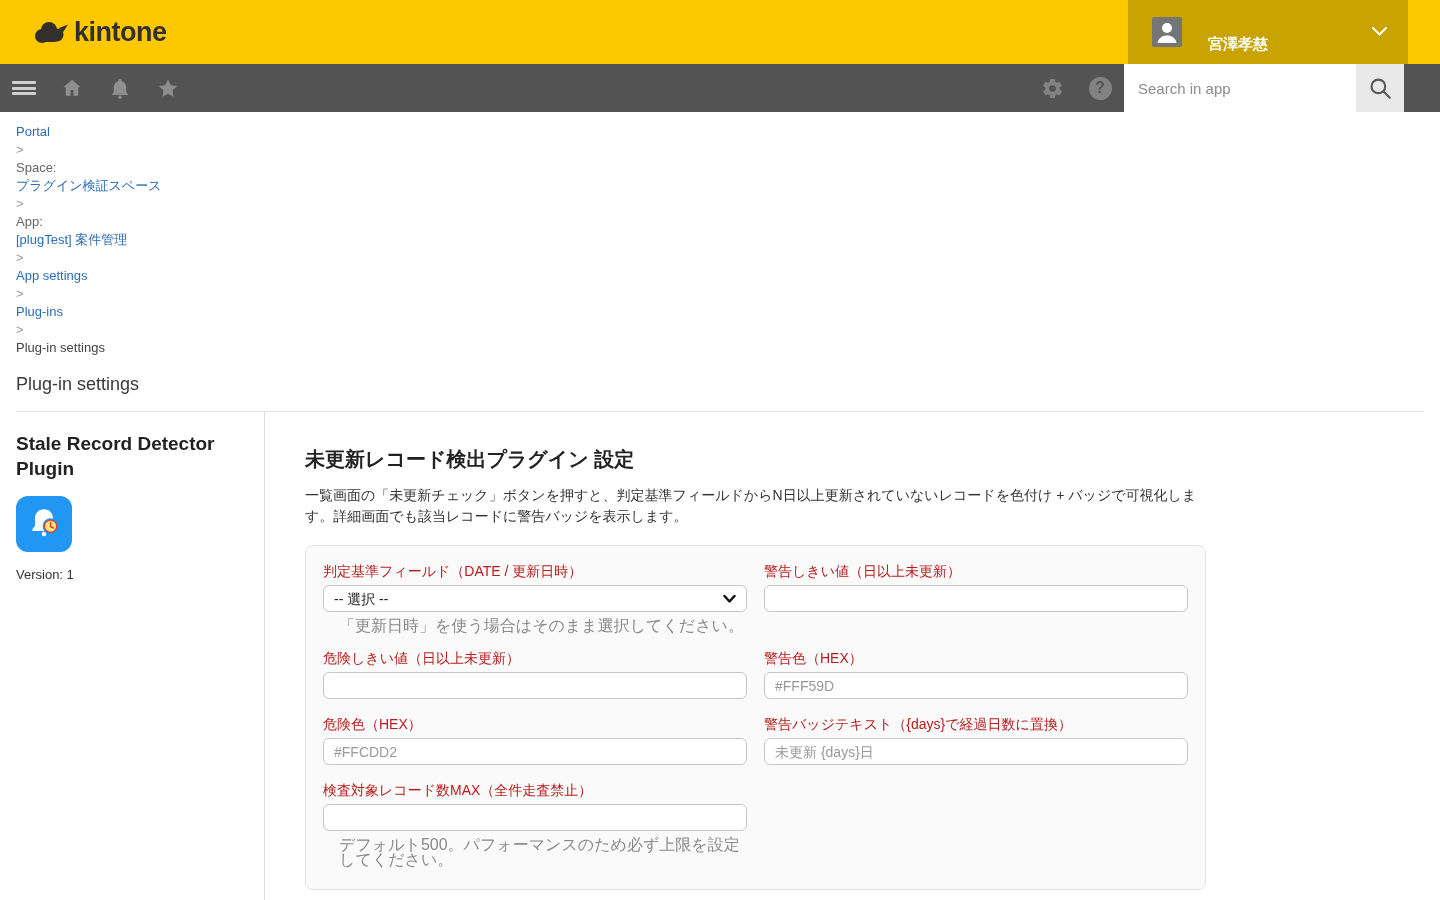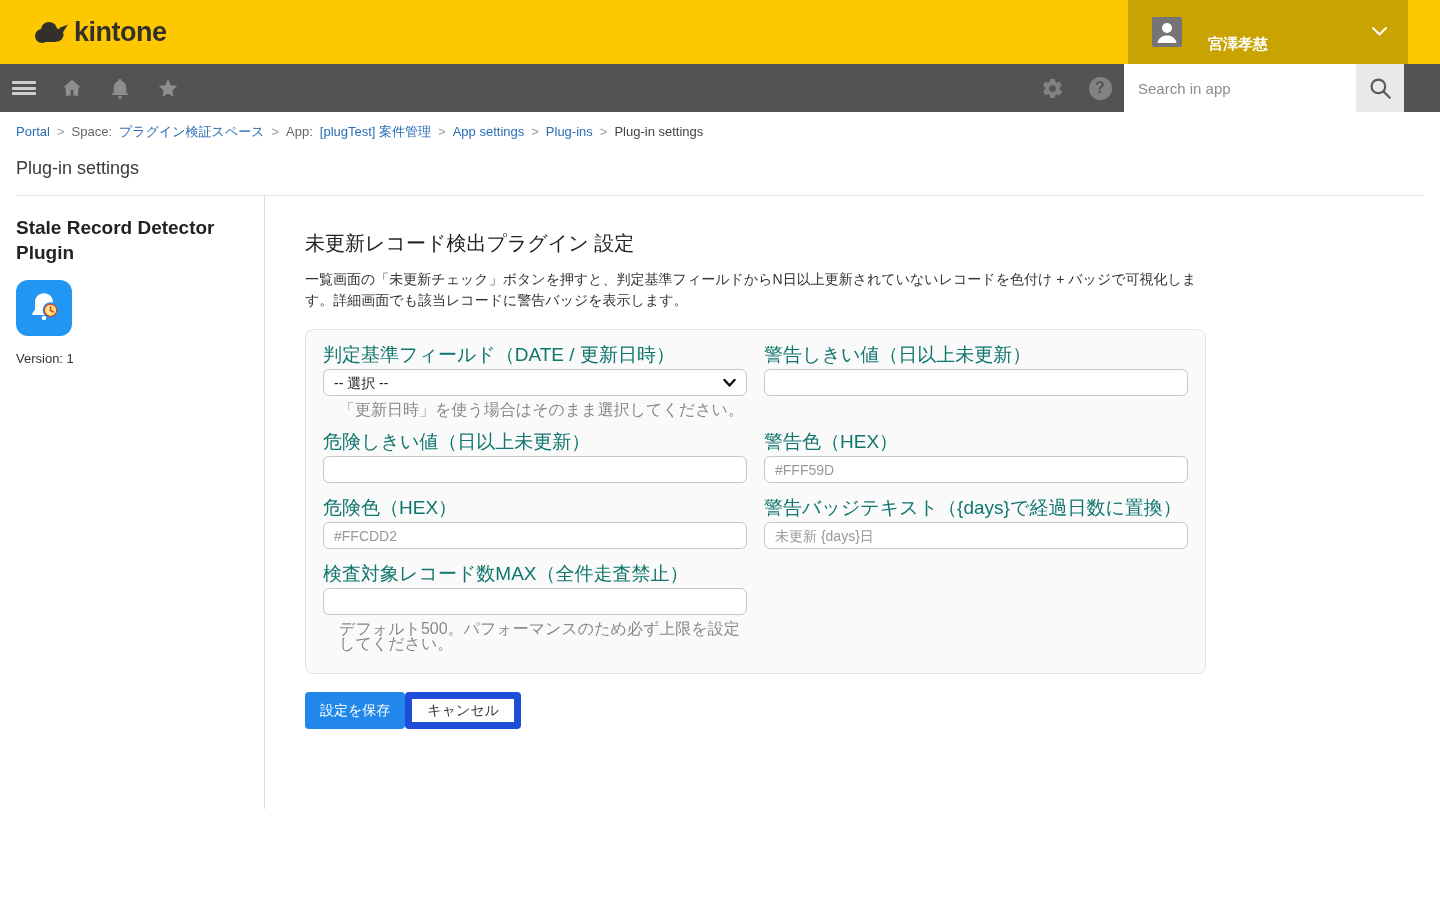--- a/index.html
+++ b/index.html
@@ -52,21 +52,21 @@
   }
   .search-input::placeholder { color:#8C8C8C; }
   .search-btn {
     width:48px; height:48px; background:#E9E9E9; border:none; cursor:pointer;
     display:flex; align-items:center; justify-content:center;
   }
 
   
   .breadcrumb {
     padding:11px 16px 0; font-size:13px; display:flex; flex-wrap:wrap;
-    align-items:center; column-gap:7px; line-height:18px;
+    column-gap:22px; line-height:18px;flex-direction:column;
   }
   .crumb-link { color:var(--link-blue,#2A6DB5); text-decoration:none; cursor:pointer; }
   .crumb-sep { color:#999; }
   .crumb-prefix { color:#666; }
   .crumb-current { color:#444; }
 
   
   .page-title { margin:15px 16px 0; font-size:18px; font-weight:400; color:#3A3A3A; line-height:24px; }
   .title-divider { margin:15px 16px 0; border:none; border-top:1px solid #E3E3E3; height:0; }
 
@@ -74,30 +74,30 @@
   .content { display:flex; min-height:613px; }
   .sidebar { width:265px; flex:0 0 265px; border-right:1px solid #DDDDDD; padding:20px 16px 0; }
   .plugin-name { margin:0 0 15px; font-size:19px; font-weight:bold; color:#222; line-height:1.3; }
   .plugin-icon {
     width:56px; height:56px; border-radius:12px; background:var(--plugin-icon-blue,#2196F3);
     display:flex; align-items:center; justify-content:center; margin-bottom:15px;
   }
   .plugin-version { font-size:13px; color:#333; }
 
   .main { width:941px; padding:34px 0 0 40px; }
-  .main-title { margin:0; font-size:20px; font-weight:400; color:#222; line-height:26px; }
+  .main-title { margin:0; font-size:20px; font-weight:700; color:#222; line-height:26px; }
   .main-desc { margin:13px 0 0; font-size:14px; color:#333; line-height:1.5; width:896px; }
 
   .form-panel {
     margin-top:18px; width:901px; background:var(--panel-bg,#FAFAFA);
     border:1px solid var(--panel-border,#E3E3E3); border-radius:8px;
     padding:17px 17px 22px;
   }
   .form-grid { display:grid; grid-template-columns:1fr 1fr; column-gap:17px; row-gap:17px; }
-  .field-label { display:block; font-size:19px; color:#0f766e; margin-bottom:6px; line-height:16px; }
+  .field-label { display:block; font-size:14px; color:#b91c1c; margin-bottom:6px; line-height:16px; }
   .text-input, .select-input {
     width:100%; height:27px; border:1px solid var(--input-border,#C6C6C6); border-radius:6px;
     background:#fff; font-size:14px; font-family:inherit; color:#333; padding:0 10px; outline:none;
   }
   .text-input::placeholder { color:#999; }
   .select-wrap { position:relative; }
   .select-input { appearance:none; -webkit-appearance:none; padding-right:32px; color:#222; }
   .select-chevron { position:absolute; right:11px; top:50%; transform:translateY(-50%); pointer-events:none; display:flex; }
   .field-help { font-size:16px; color:#888; margin-top:6px; line-height:15px;margin-left:16px; }
 

